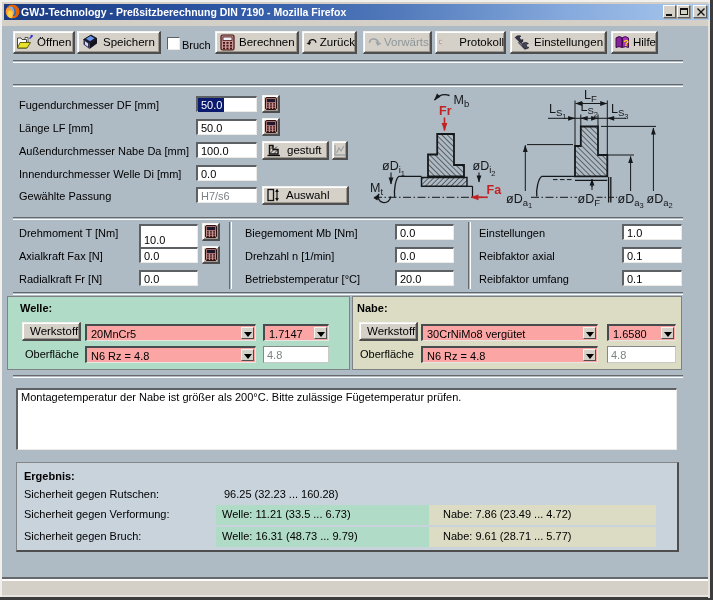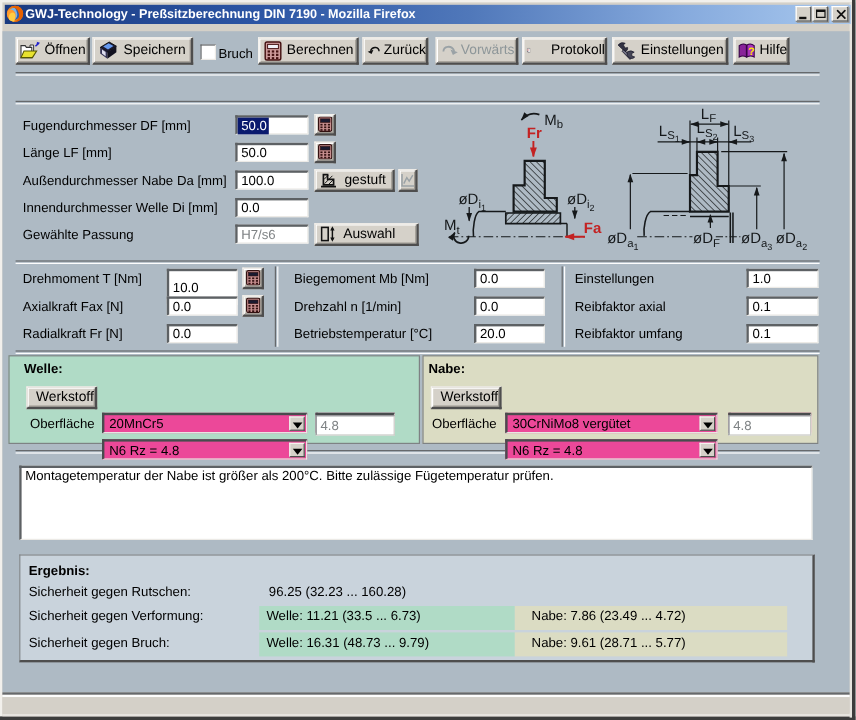--- a/index.html
+++ b/index.html
@@ -2,21 +2,21 @@
 <html><head>
 <meta charset="utf-8">
 <style>
 * { margin:0; padding:0; box-sizing:border-box; }
 html,body { width:713px; height:600px; overflow:hidden; }
 body { font-family:"Liberation Sans", sans-serif; background:#d4d0c8; position:relative; }
 .abs { position:absolute; }
 .lbl { position:absolute; font-size:11px; line-height:13px; color:#000; white-space:nowrap; }
 .inp { position:absolute; background:#ffffff; border-style:solid; border-width:2px 1px 1px 2px; border-color:#5d6164 #eceae6 #eceae6 #5d6164; font-size:11px; color:#000; padding:0 0 0 3px; line-height:12px; display:flex; align-items:center; }
 .btn { position:absolute; background:#d5d1c9; border-style:solid; border-width:1px 2px 2px 1px; border-color:#f4f2ee #4e4e4e #4e4e4e #f4f2ee; box-shadow:inset 1px 1px 0 #fff, inset -1px -1px 0 #9c9890; font-size:11.5px; color:#000; display:flex; align-items:center; white-space:nowrap; }
-.combo { position:absolute; background:#ec4899; border-style:solid; border-width:2px 1px 1px 2px; border-color:#494c4e #e8e6e2 #e8e6e2 #494c4e; font-size:11px; color:#000;margin-top:20px; }
+.combo { position:absolute; background:#fca5a5; border-style:solid; border-width:2px 1px 1px 2px; border-color:#494c4e #e8e6e2 #e8e6e2 #494c4e; font-size:11px; color:#000; }
 .combo .txt { position:absolute; left:4px; top:2px; }
 .combo .ab { position:absolute; right:1px; top:1px; width:13px; bottom:1px; background:#d5d1c9; border-style:solid; border-width:1px; border-color:#f4f2ee #4e4e4e #4e4e4e #f4f2ee; }
 .combo .ab:after { content:""; position:absolute; left:2px; top:4px; border:4px solid transparent; border-top:5px solid #000; }
 .hr { position:absolute; left:13px; width:670px; height:3px; border-top:1.5px solid #66696c; border-bottom:1.5px solid #fdfdfd; background:transparent; }
 .vgr { position:absolute; width:3px; border-left:1.5px solid #66696c; border-right:1.5px solid #fdfdfd; }
 .bold { font-weight:bold; }
 .gray { color:#7e8284; }
 </style>
 </head>
 <body>

